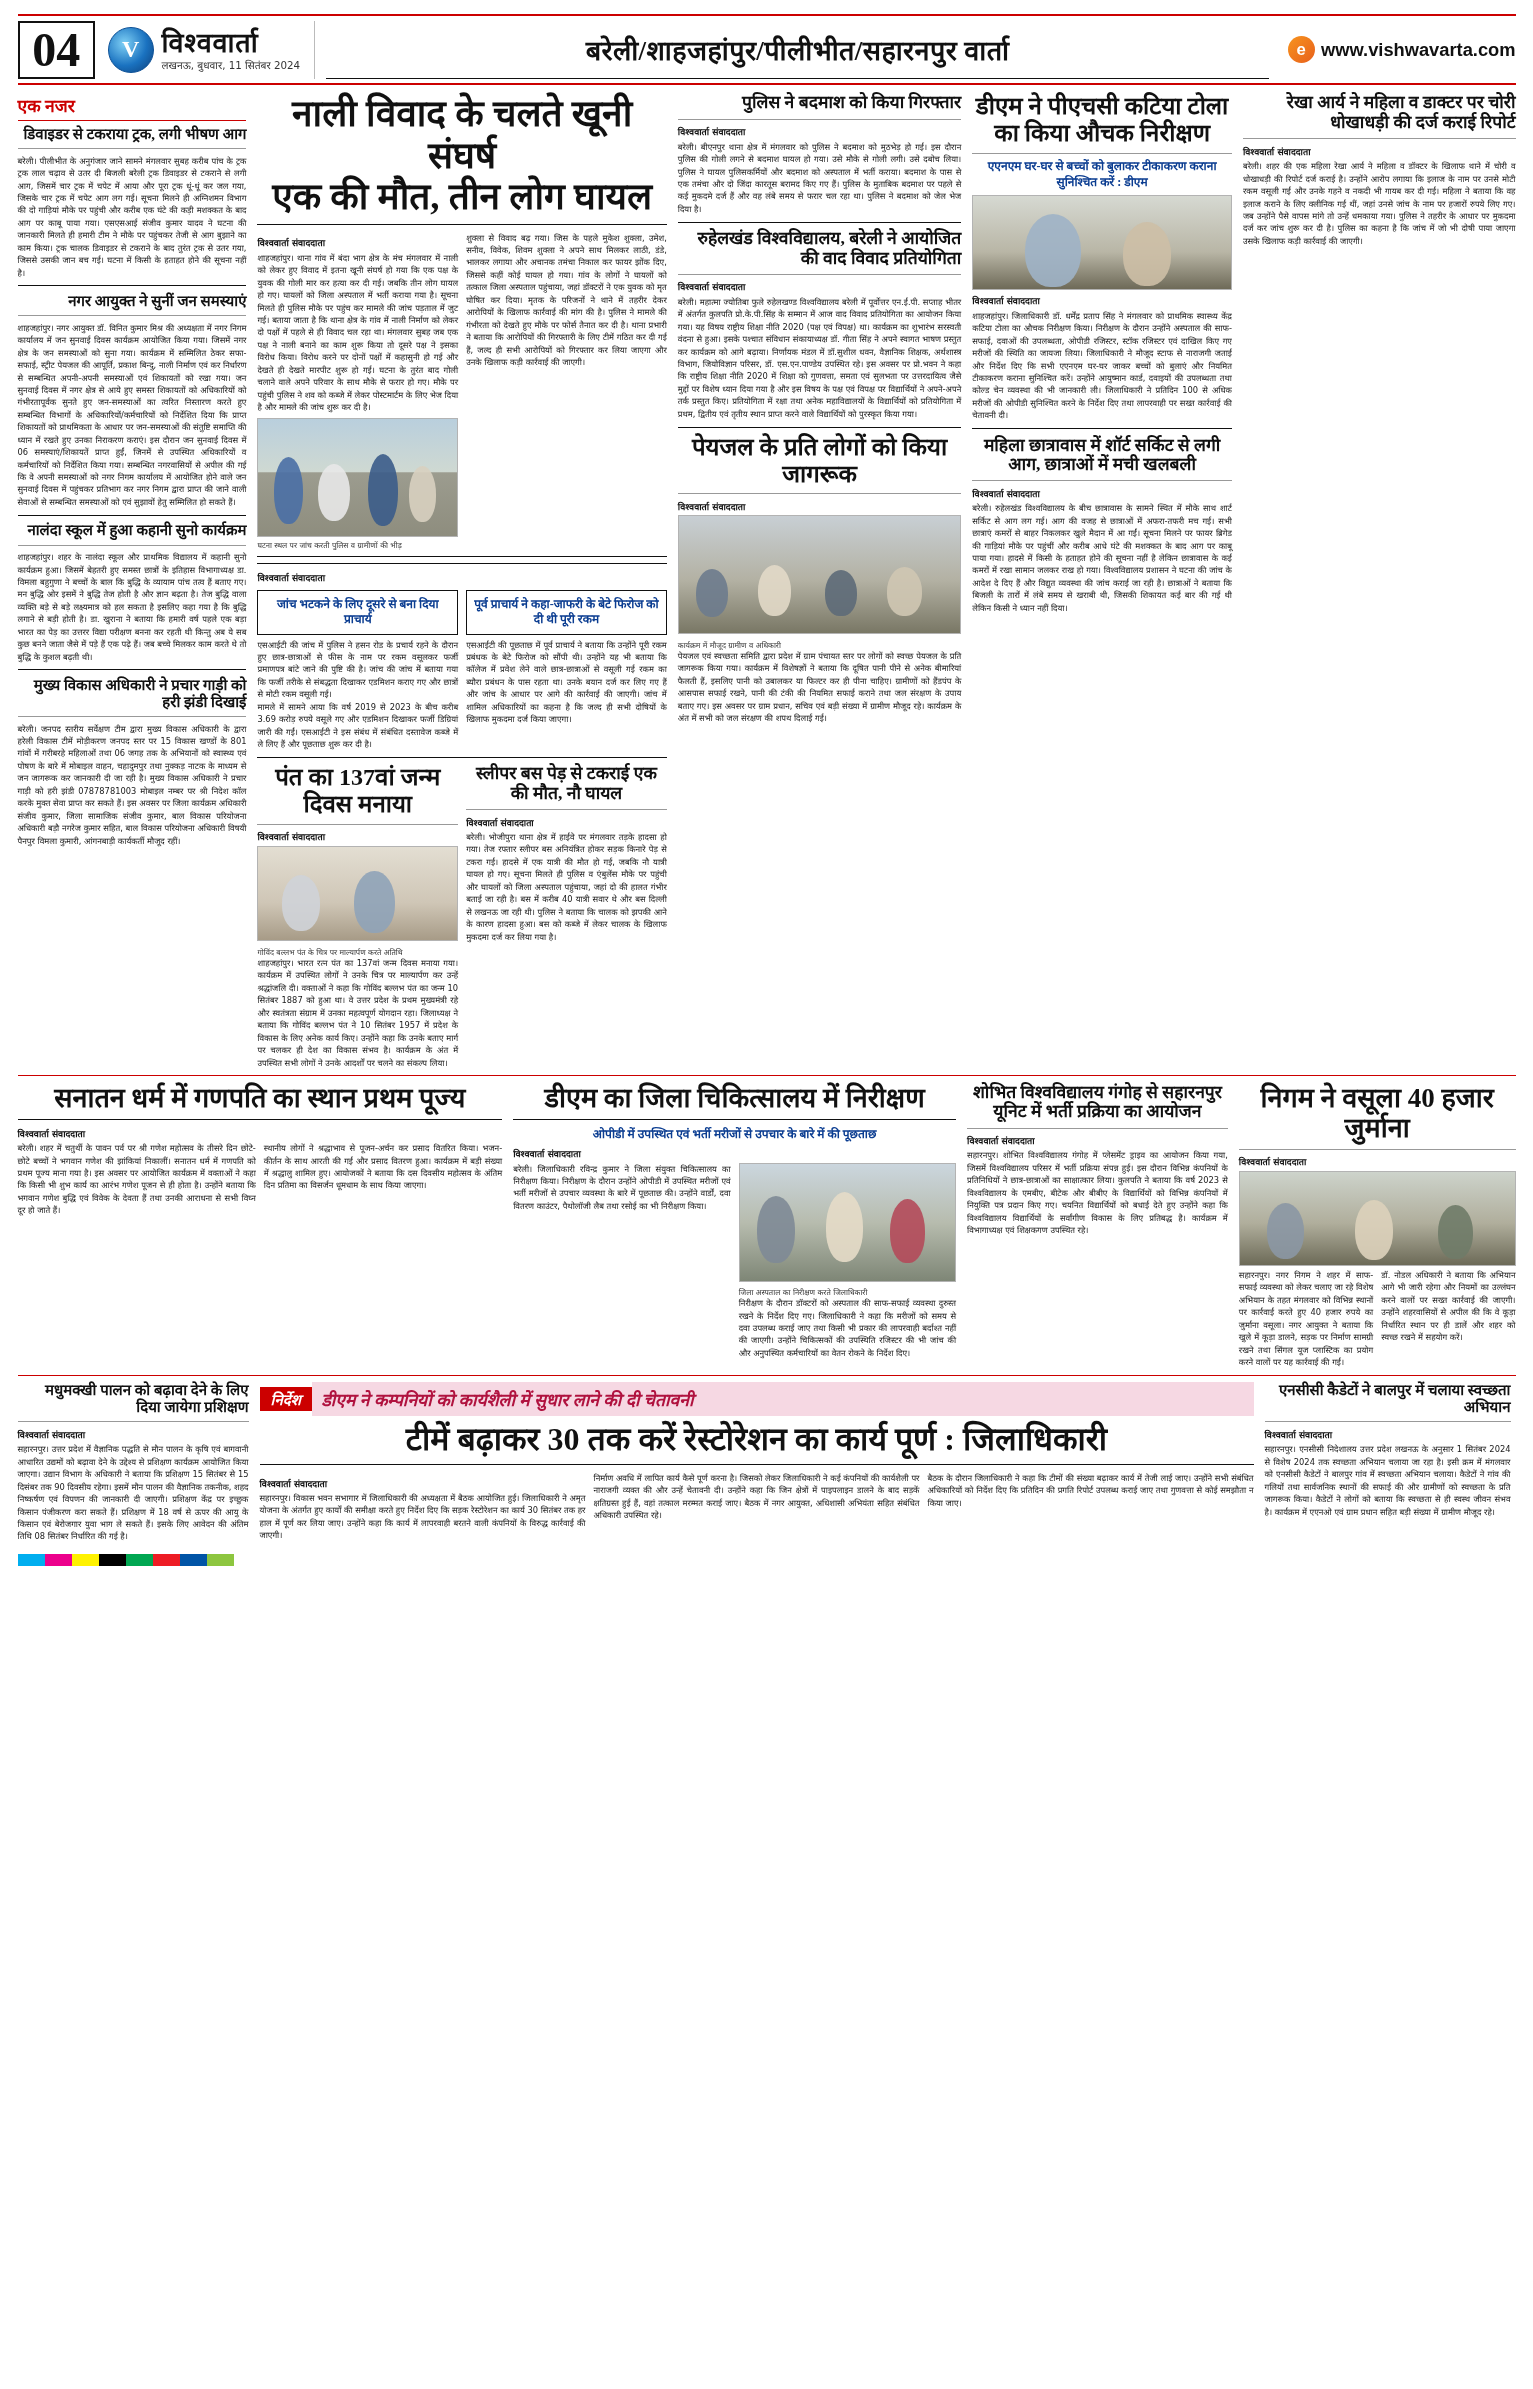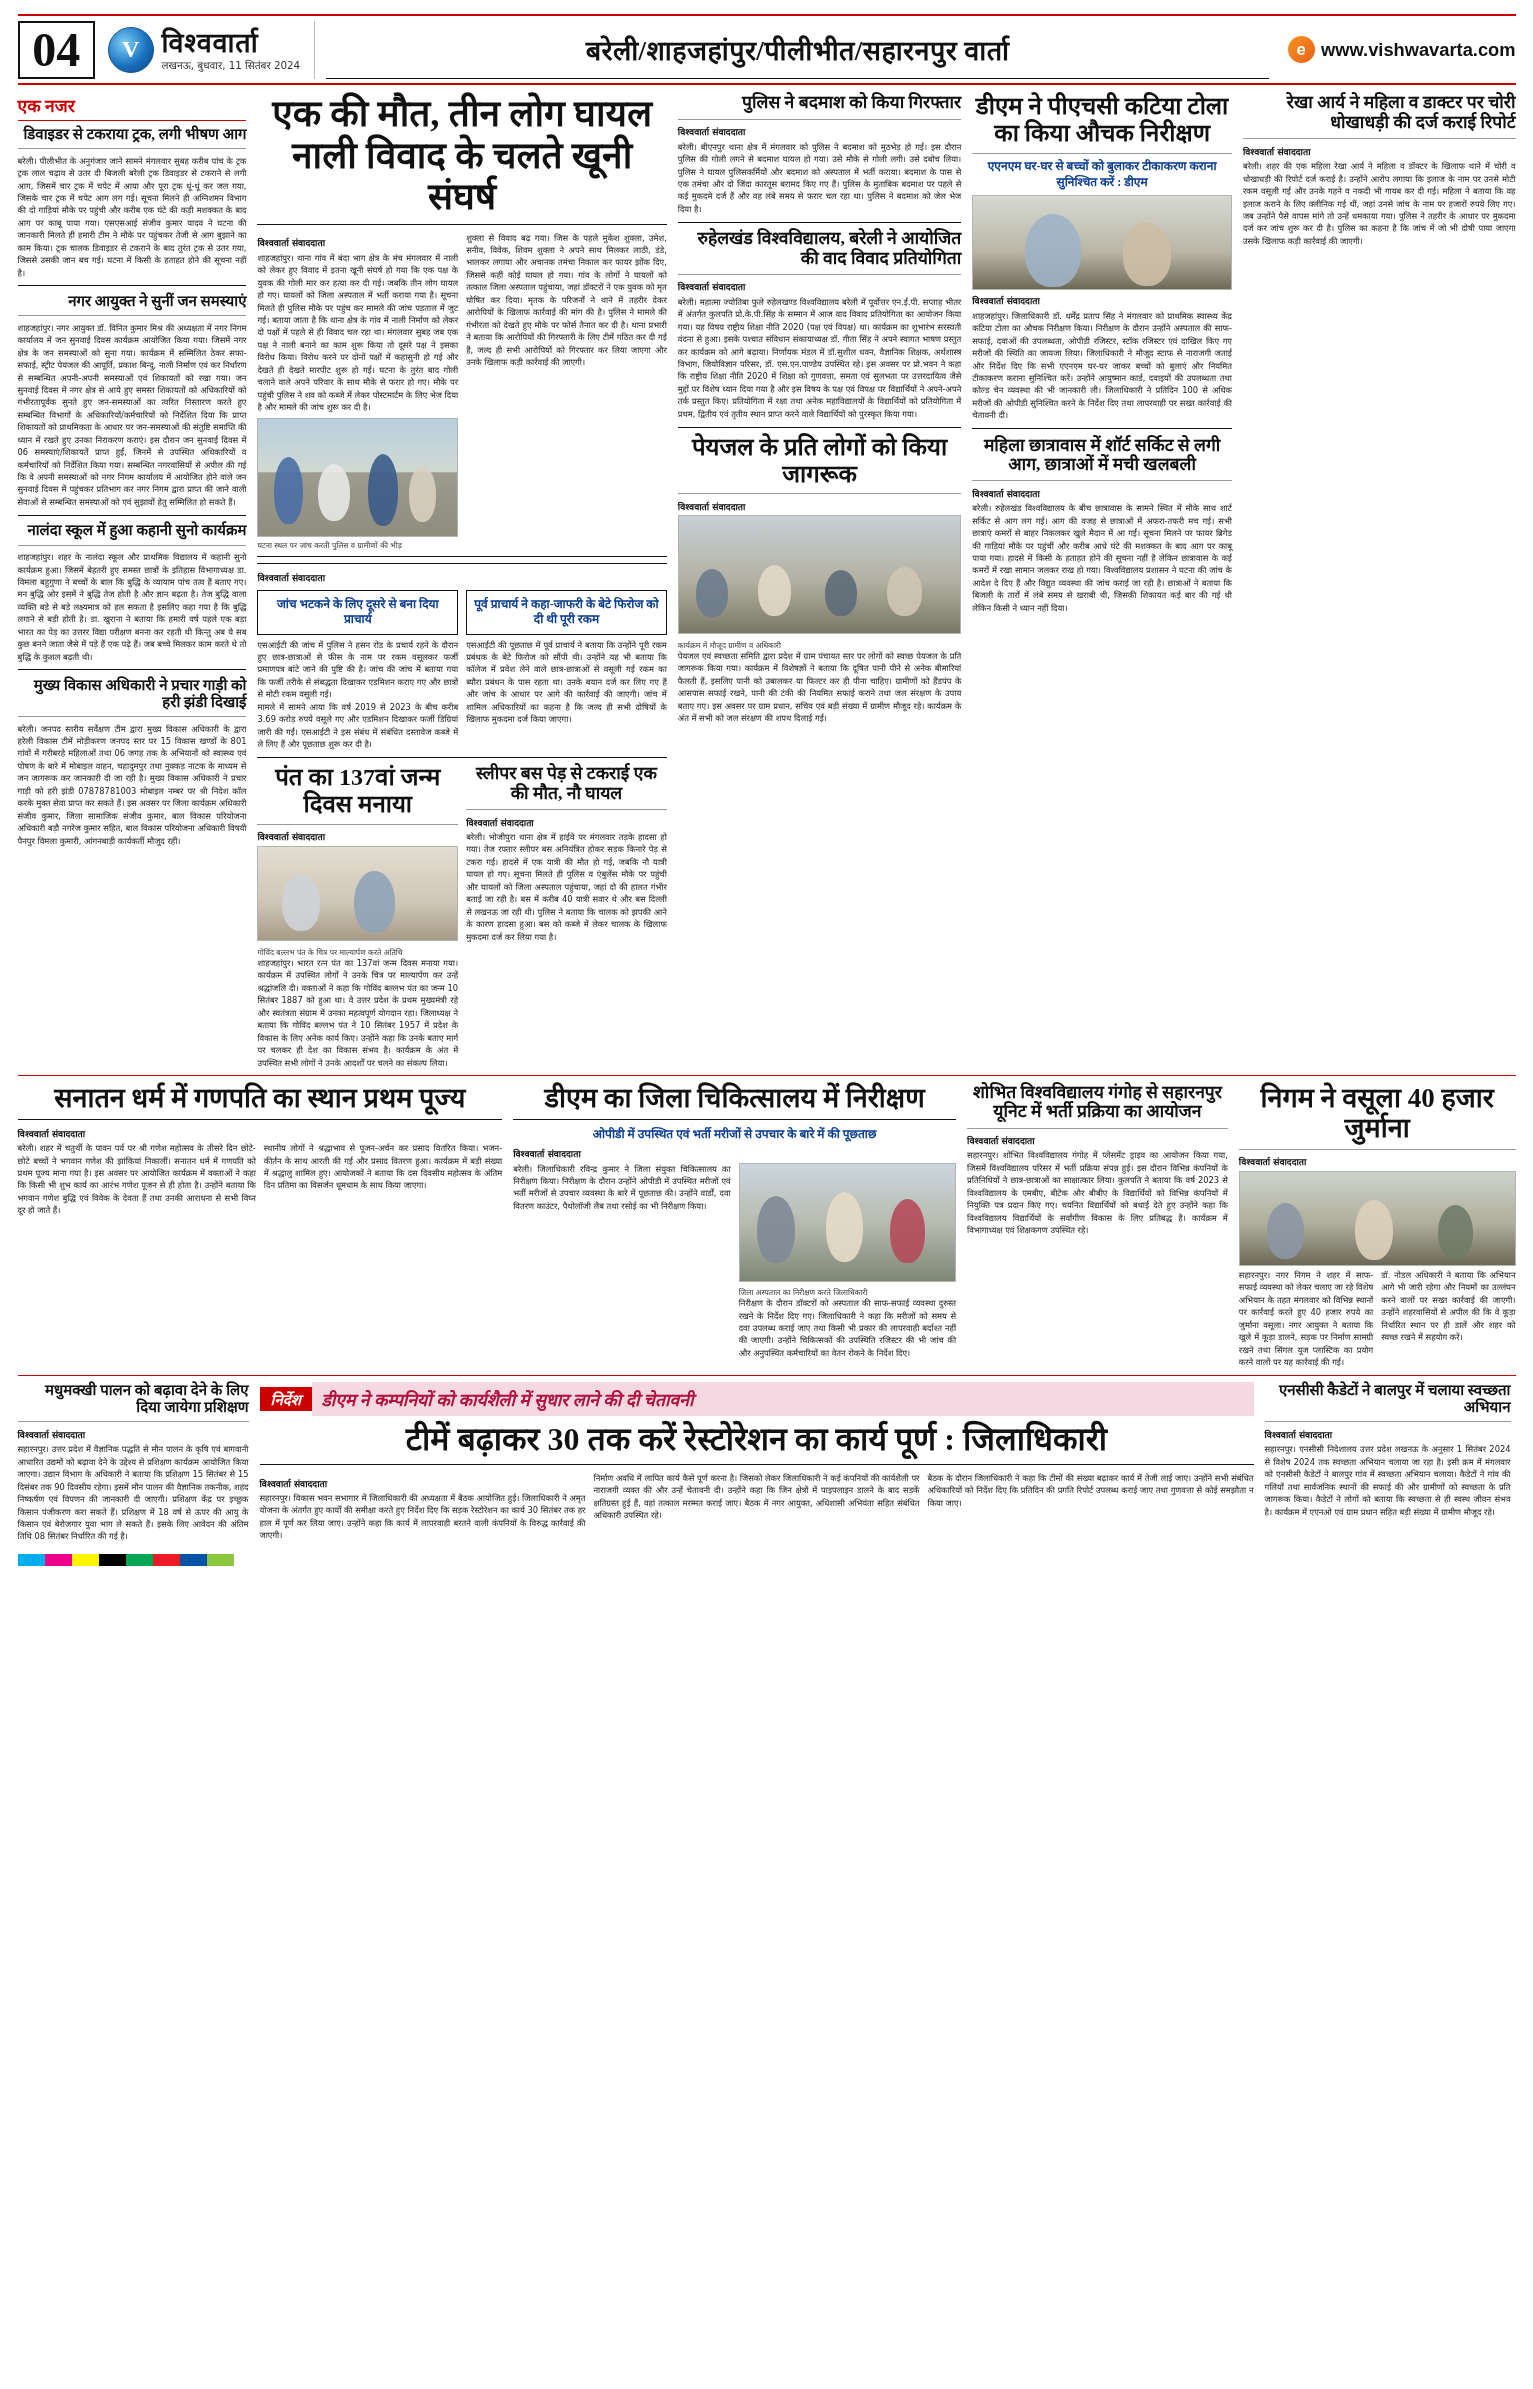--- a/index.html
+++ b/index.html
@@ -184,22 +184,22 @@
       <div class="rule"></div>
 
       <div>
         <div class="hl hl-sm">मुख्य विकास अधिकारी ने प्रचार गाड़ी को हरी झंडी दिखाई</div>
         <div class="rule-thin"></div>
         <div class="body">बरेली। जनपद स्तरीय सर्वेक्षण टीम द्वारा मुख्य विकास अधिकारी के द्वारा हरेली विकास टीमें मोड़ीकरण जनपद स्तर पर 15 विकास खण्डों के 801 गांवों में गरीबरहे महिलाओं तथा 06 जगह तक के अभियानों को स्वास्थ्य एवं पोषण के बारे में मोबाइल वाहन, चहादुमपुर तथा नुक्कड़ नाटक के माध्यम से जन जागरूक कर जानकारी दी जा रही है। मुख्य विकास अधिकारी ने प्रचार गाड़ी को हरी झंडी 07878781003 मोबाइल नम्बर पर श्री निदेश कॉल करके मुक्त सेवा प्राप्त कर सकते हैं। इस अवसर पर जिला कार्यक्रम अधिकारी संजीव कुमार, जिला सामाजिक संजीव कुमार, बाल विकास परियोजना अधिकारी बड़ौ नगरेज कुमार सहित, बाल विकास परियोजना अधिकारी विषयी पैनपुर विमला कुमारी, आंगनबाड़ी कार्यकर्ती मौजूद रहीं।</div>
       </div>
     </div>
 
     <div class="col c2">
+      <div class="hl hl-xxl center">नाली विवाद के चलते खूनी संघर्ष</div>
       <div class="hl hl-xxl center">एक की मौत, तीन लोग घायल</div>
-      <div class="hl hl-xxl center">नाली विवाद के चलते खूनी संघर्ष</div>
       <div class="rule"></div>
 
       <div class="mini-cols">
         <div>
           <div class="byline">विश्ववार्ता संवाददाता</div>
           <div class="body">शाहजहांपुर। थाना गांव में बंदा भाग क्षेत्र के मंच मंगलवार में नाली को लेकर हुए विवाद में इतना खूनी संघर्ष हो गया कि एक पक्ष के युवक की गोली मार कर हत्या कर दी गई। जबकि तीन लोग घायल हो गए। घायलों को जिला अस्पताल में भर्ती कराया गया है। सूचना मिलते ही पुलिस मौके पर पहुंच कर मामले की जांच पड़ताल में जुट गई। बताया जाता है कि थाना क्षेत्र के गांव में नाली निर्माण को लेकर दो पक्षों में पहले से ही विवाद चल रहा था। मंगलवार सुबह जब एक पक्ष ने नाली बनाने का काम शुरू किया तो दूसरे पक्ष ने इसका विरोध किया। विरोध करने पर दोनों पक्षों में कहासुनी हो गई और देखते ही देखते मारपीट शुरू हो गई। घटना के तुरंत बाद गोली चलाने वाले अपने परिवार के साथ मौके से फरार हो गए। मौके पर पहुंची पुलिस ने शव को कब्जे में लेकर पोस्टमार्टम के लिए भेज दिया है और मामले की जांच शुरू कर दी है।</div>
           <div class="photo ph-sky" style="height:119px;margin-top:4.8px;">
             <div class="blob" style="left:8%;top:32%;width:29px;height:67px;background:#4a6fa5;"></div>
             <div class="blob" style="left:30%;top:38%;width:32px;height:57px;background:#e8e8e8;"></div>
             <div class="blob" style="left:55%;top:30%;width:30px;height:72px;background:#3b5c8a;"></div>

